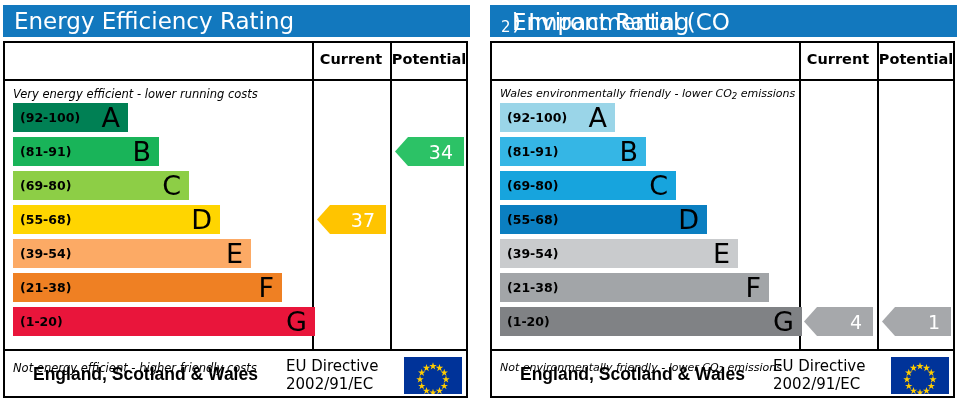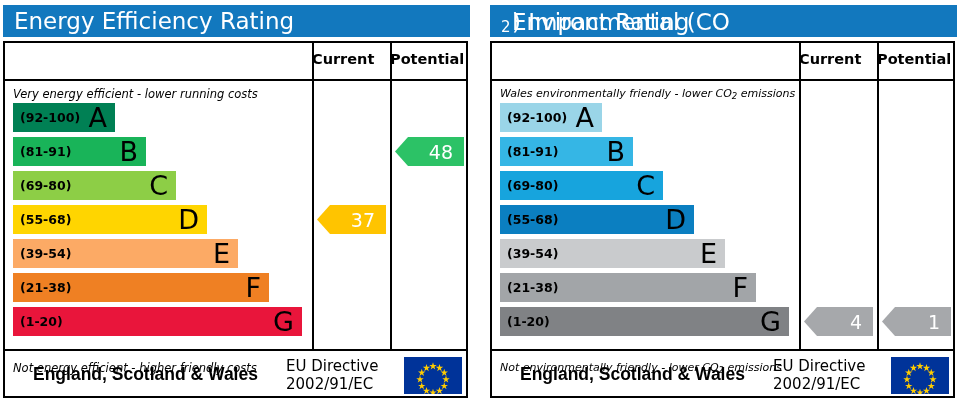--- a/index.html
+++ b/index.html
@@ -16,34 +16,34 @@
 
   .frame{position:absolute;left:0;top:41px;width:465px;height:357px;border:2px solid #000;box-sizing:border-box;background:#fff;}
 
   
   .vrule{position:absolute;width:2px;background:#000;top:0;}
   .col1{left:307px;}
   .col2{left:385px;}
 
   
   .hrow{position:absolute;left:0;top:36px;width:100%;height:2px;background:#000;}
-  .colhead{position:absolute;top:8px;font-size:14.5px;font-weight:bold;color:#000;text-align:left;}
+  .colhead{position:absolute;top:8px;font-size:14.5px;font-weight:bold;color:#000;text-align:center;}
   .colhead.c1{left:307px;width:78px;}
   .colhead.c2{left:385px;width:78px;}
 
   
   .cap{position:absolute;left:8px;font-style:italic;font-size:11.5px;color:#000;white-space:nowrap;}
   .cap.top{top:44px;}
   .cap.bot{top:318px;}
   .panel.right .cap{font-size:11px;}
   .cap sub{font-size:8.5px;vertical-align:baseline;position:relative;top:2px;}
 
   
   .bands{position:absolute;left:0;top:58px;width:307px;height:256px;}
-  .band{position:absolute;left:8px;height:29px;}
+  .band{position:absolute;left:8px;height:29px;padding-left:13px;}
   .band .range{position:absolute;left:7px;top:50%;transform:translateY(-50%);font-size:12.5px;font-weight:bold;color:#000;line-height:1;}
   .band .letter{position:absolute;right:8px;top:50%;transform:translateY(-52%);font-size:27px;font-weight:400;color:#000;line-height:1;font-family:"DejaVu Sans","Liberation Sans",sans-serif;}
 
   
   .arrow{position:absolute;height:29px;display:block;}
   .arrow .num{position:absolute;right:11px;top:50%;transform:translateY(-50%);font-size:19px;color:#fff;line-height:1;}
   .arrow svg{display:block;width:100%;height:100%;}
 
   
   .footline{position:absolute;left:0;top:306px;width:100%;height:2px;background:#000;}
@@ -110,21 +110,21 @@
         <svg viewBox="0 0 69 29" preserveAspectRatio="none" aria-hidden="true">
           <polygon points="0,14.5 13,0 69,0 69,29 13,29" fill="#ffc400"></polygon>
         </svg>
         <span class="num">37</span>
       </div>
 
       <div class="arrow" style="left:390px;top:94px;width:69px;">
         <svg viewBox="0 0 69 29" preserveAspectRatio="none" aria-hidden="true">
           <polygon points="0,14.5 13,0 69,0 69,29 13,29" fill="#2cc266"></polygon>
         </svg>
-        <span class="num">48</span>
+        <span class="num">34</span>
       </div>
 
       <div class="cap bot">Not energy efficient - higher friendly costs</div>
 
       <div class="footline"></div>
       <div class="foot">
         <div class="country">England, Scotland &amp; Wales</div>
         <div class="eu1">EU Directive</div>
         <div class="eu2">2002/91/EC</div>
         <div class="flag">

